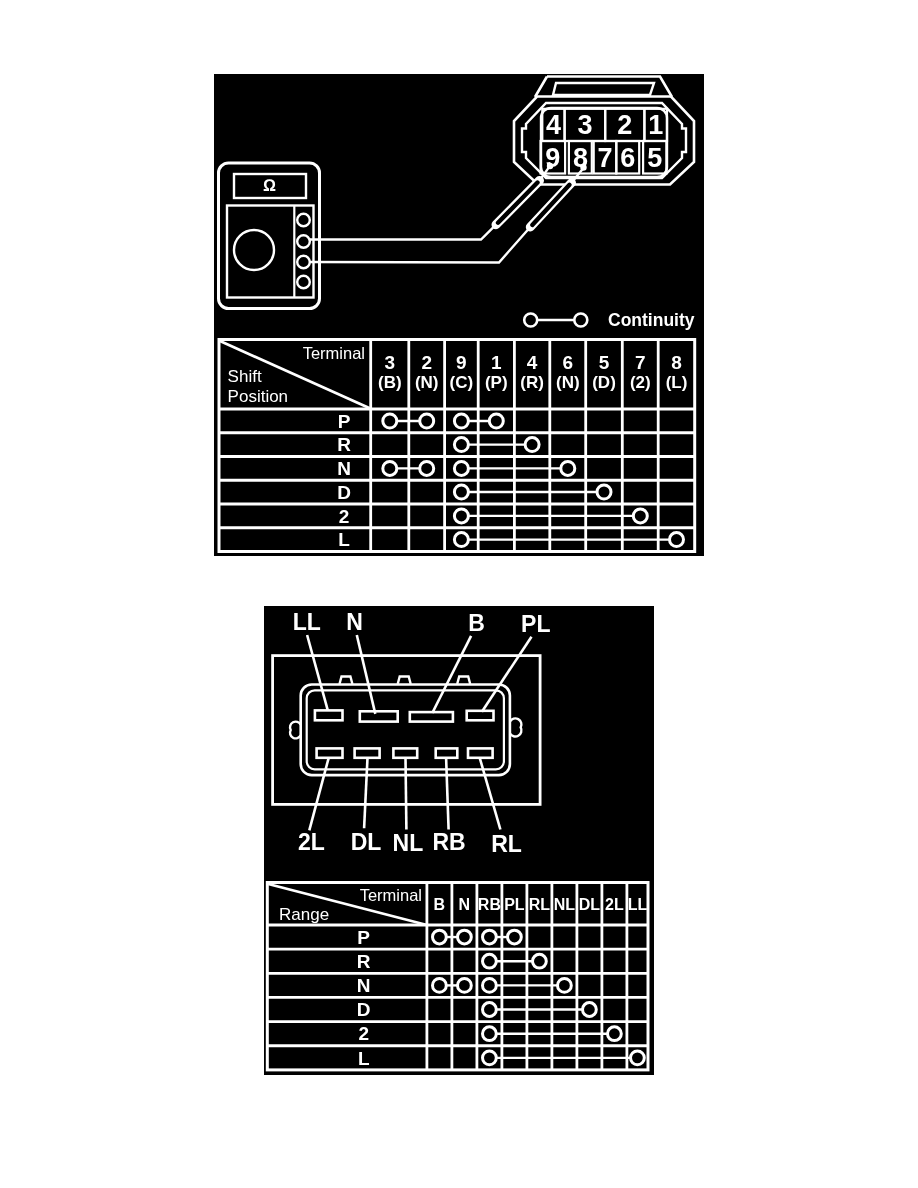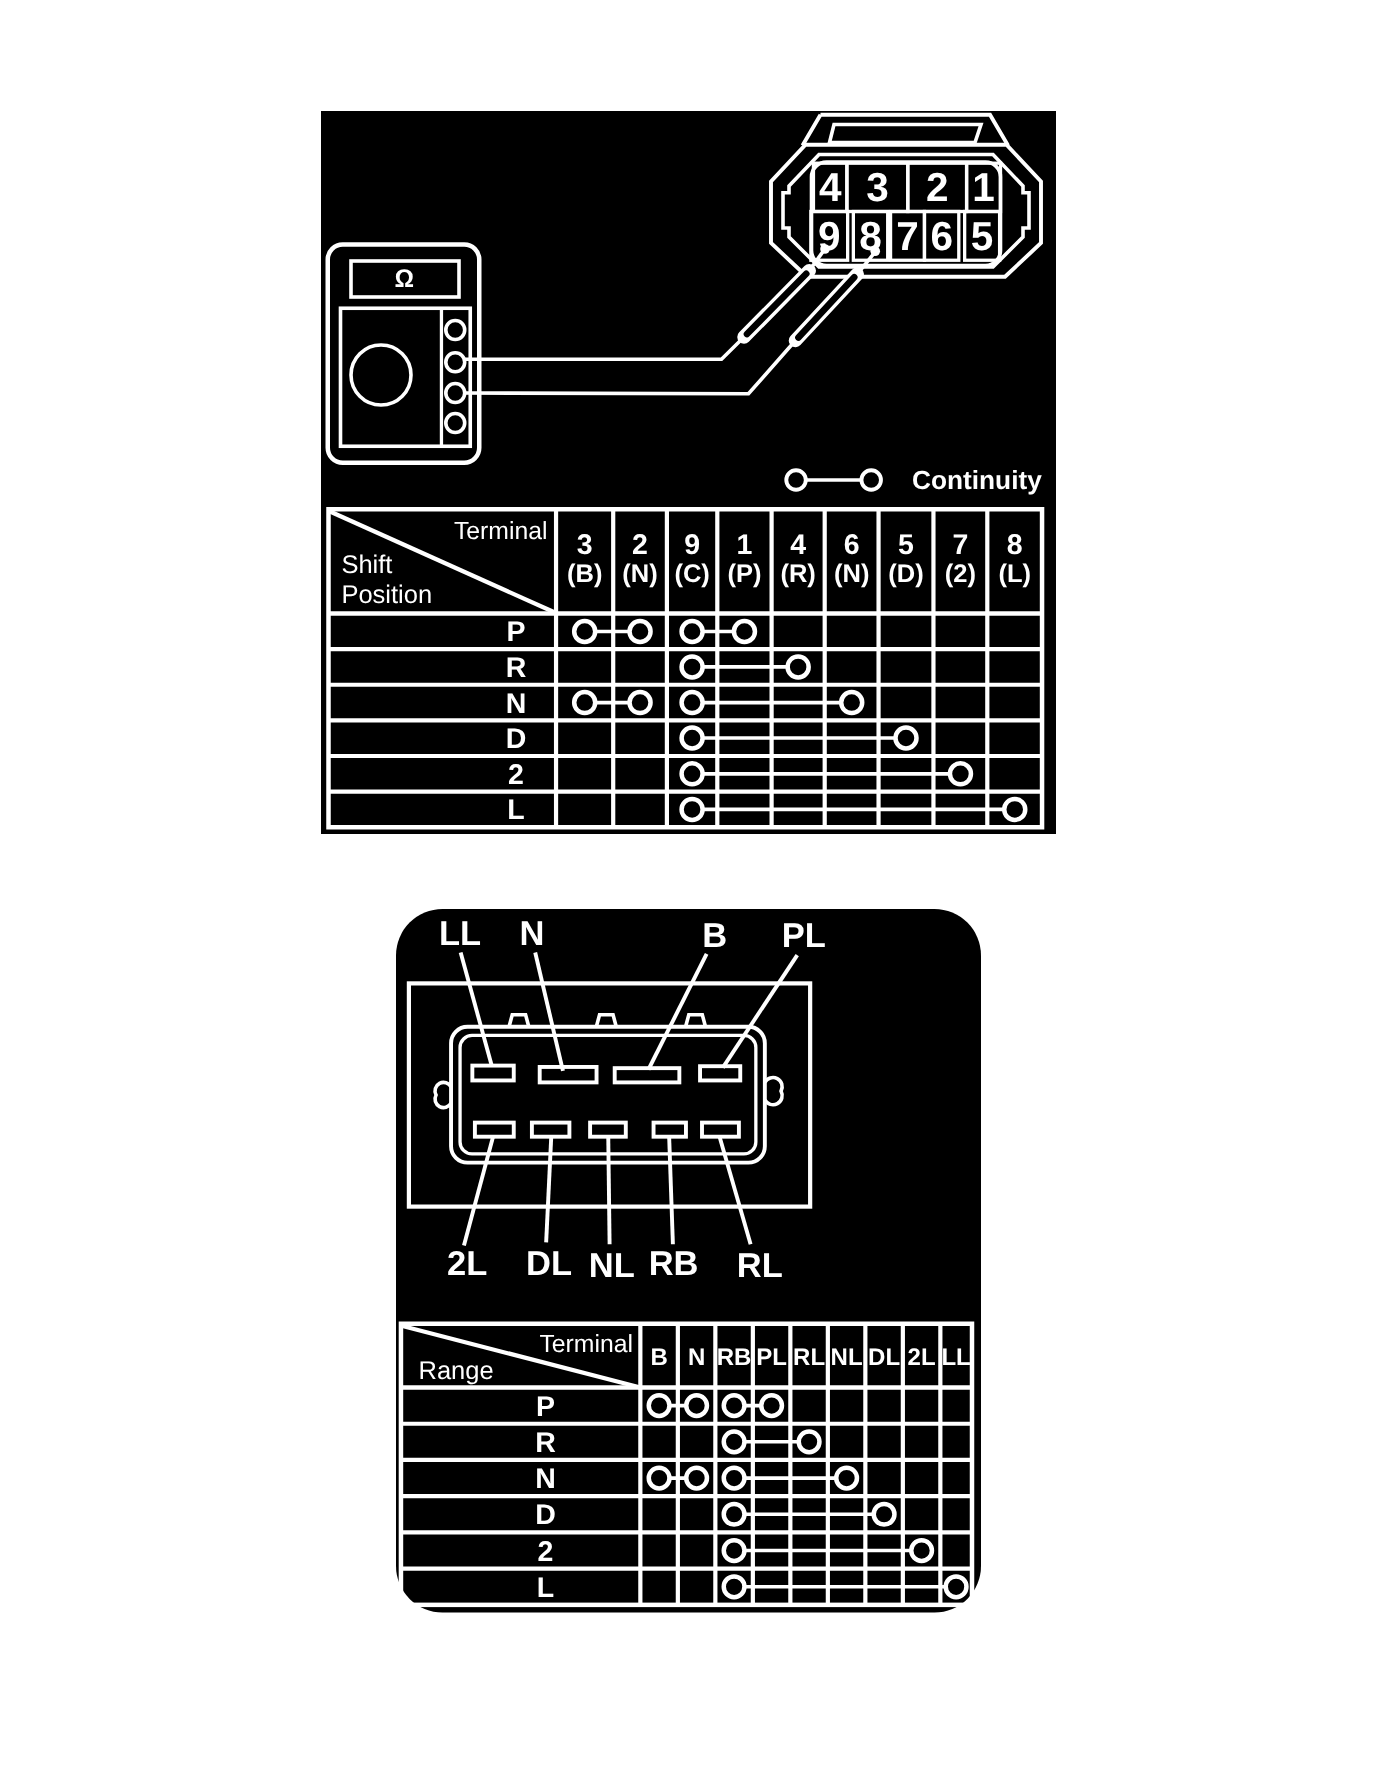--- a/index.html
+++ b/index.html
@@ -156,21 +156,21 @@
 <line x1="247.4" y1="441.9" x2="426.3" y2="441.9" stroke-width="2.4"></line>
 <circle cx="247.4" cy="441.9" r="7"></circle>
         <circle cx="426.3" cy="441.9" r="7"></circle>
 <line x1="247.4" y1="465.6" x2="462.5" y2="465.6" stroke-width="2.4"></line>
 <circle cx="247.4" cy="465.6" r="7"></circle>
         <circle cx="462.5" cy="465.6" r="7"></circle>
 </g>
 </svg>
 </div>
 
-<div class="panel" style="left:264px;top:606px;width:390px;height:469px;border-radius:31px;">
+<div class="panel" style="left:264px;top:606px;width:390px;height:469px;">
 <svg width="390" height="469" viewBox="0 0 390 469">
 
 <g font-size="23" font-weight="bold" text-anchor="middle">
 <text x="42.7" y="24">LL</text>
 <text x="90.6" y="24">N</text>
 <text x="212.5" y="25">B</text>
 <text x="271.8" y="25.5">PL</text>
 </g>
 
 <g stroke="#fff" fill="none">

